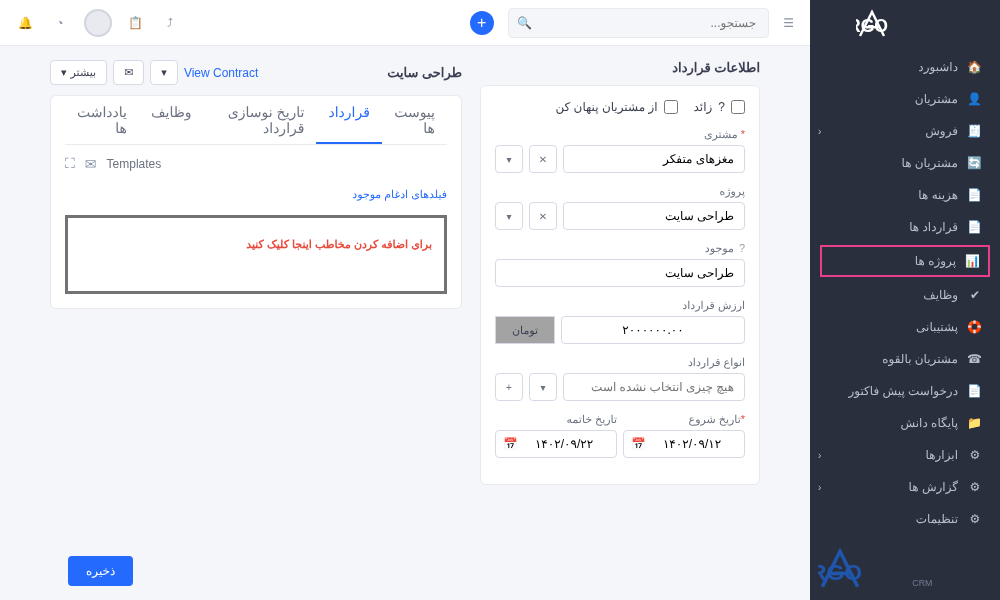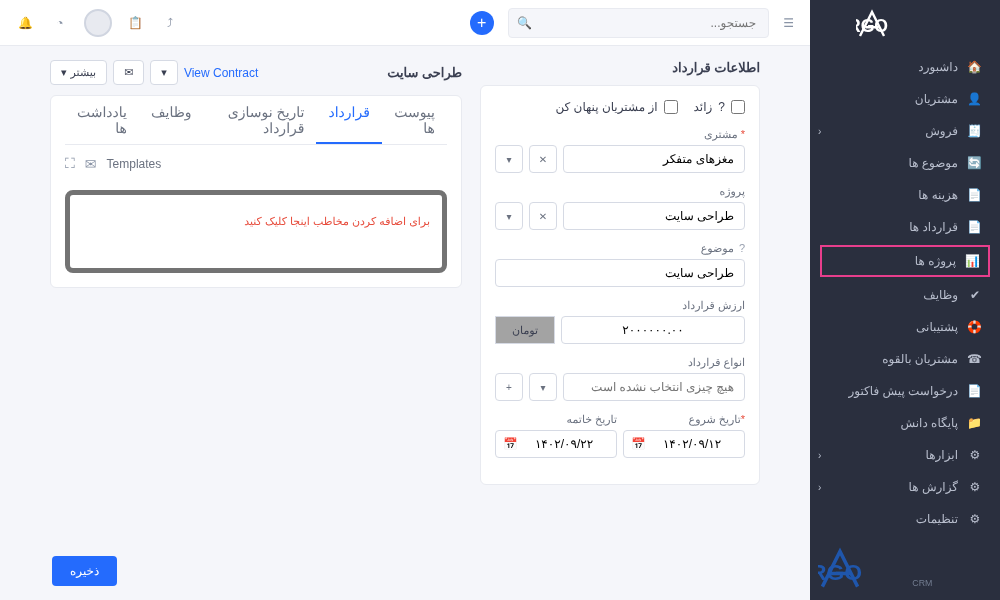--- a/index.html
+++ b/index.html
@@ -75,25 +75,25 @@
 .tabs { display: flex; border-bottom: 1px solid #e8eaf0; margin-bottom: 0; }
 .tab { padding: 8px 12px; font-size: 14px; cursor: pointer; color: #6b7280; text-align: right; }
 .tab.active { color: #246bfd; border-bottom: 2px solid #246bfd; }
 
 .toolbar-row { display: flex; justify-content: flex-end; gap: 10px; padding: 10px 0; align-items: center; }
 .tool-link { font-size: 12px; color: #6b7280; cursor: pointer; }
 .tool-ico { color: #8a94a6; cursor: pointer; font-size: 14px; }
 
 .merge-link { color: #246bfd; font-size: 11px; padding: 6px 0; cursor: pointer; }
 
-.dropzone { border: 5px solid #737373; border-radius: 8px; padding: 20px 12px 40px; margin-top: 8px; }
+.dropzone { border: 3px solid #737373; border-radius: 0; padding: 20px 12px 40px; margin-top: 8px; font-weight: bold; }
 .dropzone .hint { color: #e74c3c; font-size: 11px; text-align: right; }
 
 
-.savebar { position: absolute; bottom: 14px; left: 52px; }
+.savebar { position: absolute; bottom: 14px; left: 68px; }
 .save-btn { background: #246bfd; color: #fff; border: none; border-radius: 4px; padding: 8px 18px; font-size: 12px; cursor: pointer; }
 
 
 .watermark { position: absolute; bottom: 6px; right: 6px; opacity: 0.9; }
 .watermark svg { height: 44px; }
 
 .filter-ico { color:#8a94a6; cursor:pointer; }
 </style>
 </head>
 <body>
@@ -115,21 +115,21 @@
           <span class="ico">👤</span>
           <span>مشتریان</span>
         </div>
         <div class="nav-item">
           <span class="chev">‹</span>
           <span class="ico">🧾</span>
           <span>فروش</span>
         </div>
         <div class="nav-item">
           <span class="ico">🔄</span>
-          <span>موضوع ها</span>
+          <span>مشتریان ها</span>
         </div>
         <div class="nav-item">
           <span class="ico">📄</span>
           <span>هزینه ها</span>
         </div>
         <div class="nav-item">
           <span class="ico">📄</span>
           <span>قرارداد ها</span>
         </div>
         <div class="nav-item highlight">
@@ -218,21 +218,21 @@
           <div class="form-row">
             <label>پروژه</label>
             <div class="select-wrap">
               <input class="input" value="طراحی سایت" style="">
               <div class="mini-btn">✕</div>
               <div class="mini-btn">▾</div>
             </div>
           </div>
 
           <div class="form-row">
-            <label><span class="help">?</span> <span>موضوع</span></label>
+            <label><span class="help">?</span> <span>موجود</span></label>
             <input class="input" value="طراحی سایت" style="">
           </div>
 
           <div class="form-row">
             <label>ارزش قرارداد</label>
             <div class="row-2">
               <input class="input" style="text-align: center;" value="۲۰۰۰۰۰۰.۰۰">
               <div class="unit-box">تومان</div>
             </div>
           </div>
@@ -290,20 +290,21 @@
               <div class="tab active">قرارداد</div>
               <div class="tab">تاریخ نوسازی قرارداد</div>
               <div class="tab">وظایف</div>
               <div class="tab">یادداشت ها</div>
             </div>
           <div class="toolbar-row">
             <span class="tool-link">Templates</span>
             <span class="tool-ico">✉</span>
             <span class="tool-ico">⛶</span>
           </div>
+          <div class="merge-link">فیلدهای ادغام موجود</div>
           <div class="dropzone">
             <div class="hint">برای اضافه کردن مخاطب اینجا کلیک کنید</div>
           </div>
         </div>
       </div>
     </div>
 
     <div class="savebar">
       <button class="save-btn">ذخیره</button>
     </div>

